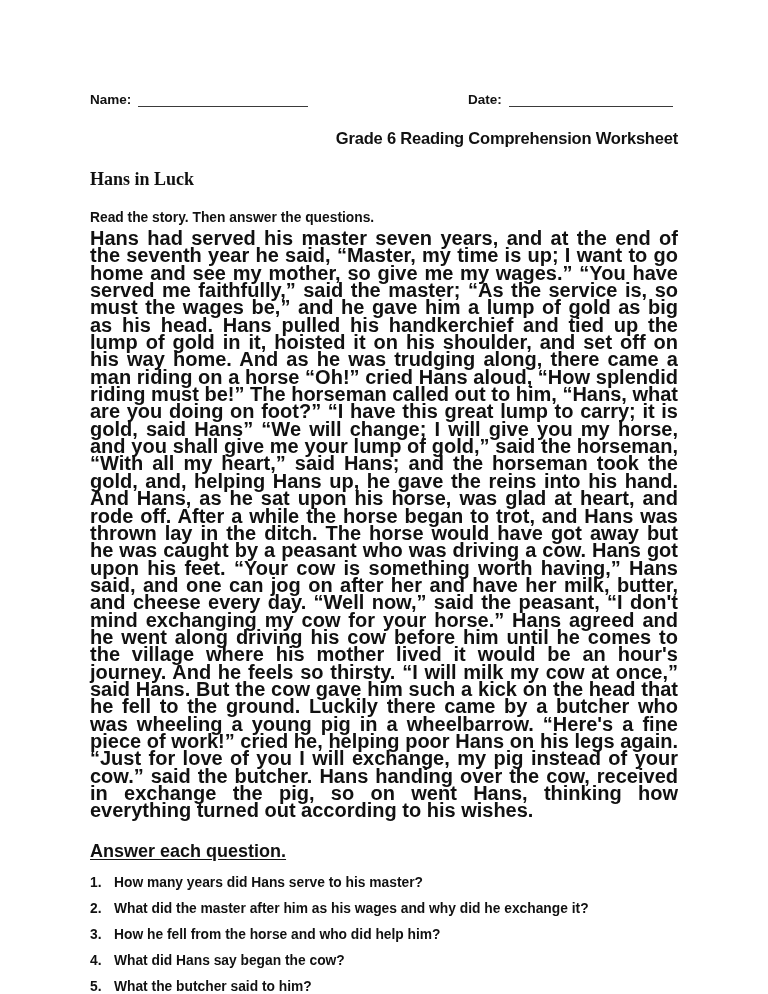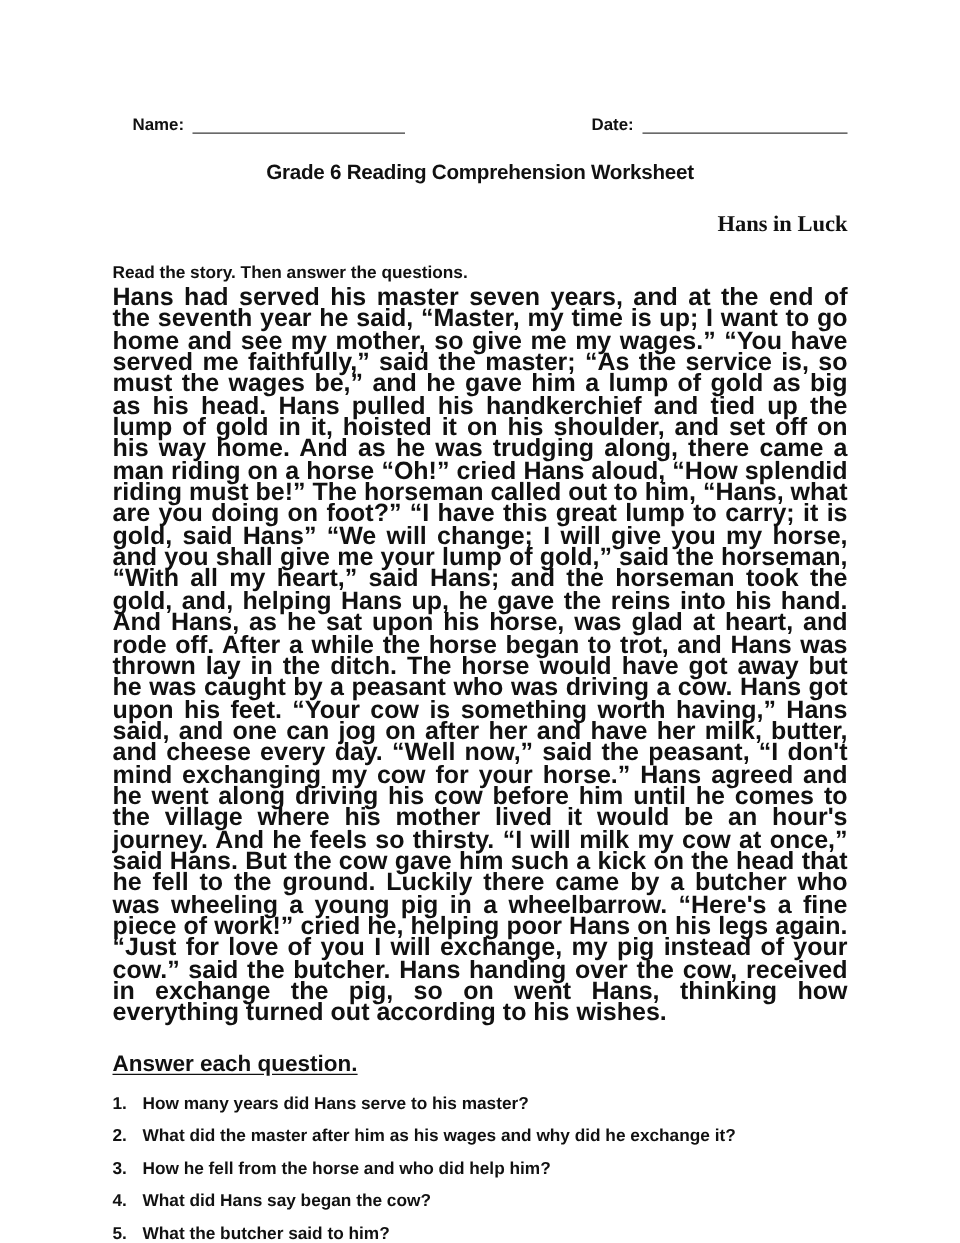--- a/index.html
+++ b/index.html
@@ -10,43 +10,43 @@
     color: #111111;
     overflow: hidden;
   }
   .page {
     width: 768px; height: 994px;
     padding: 92px 90px 0 90px;
     background: #ffffff;
   }
 
   
-  .fields { display: flex; align-items: flex-end; margin-left: 16px; }
+  .fields { display: flex; align-items: flex-end; }
   .field { display: flex; align-items: flex-end; gap: 7px; }
   .field-name { width: 378px; }
   .field-label { font-size: 13.5px; font-weight: bold; line-height: 15px; }
   .write-line {
     display: inline-block;
     height: 14px;
     border-bottom: 1.6px solid #3a3a3a;
   }
   .line-name { width: 170px; }
   .line-date { width: 164px; }
 
   
   .worksheet-title {
     margin-top: 22px;
-    text-align: center;
+    text-align: right;
     font-size: 16.5px;
     font-weight: bold;
     letter-spacing: -0.2px;
   }
   .story-title {
     margin-top: 21px;
-    text-align: right;
+    text-align: left;
     font-family: "Liberation Serif", serif;
     font-size: 18px;
     font-weight: bold;
   }
   .instruction {
     margin-top: 20px;
     font-size: 13.8px;
     font-weight: bold;
   }
 

